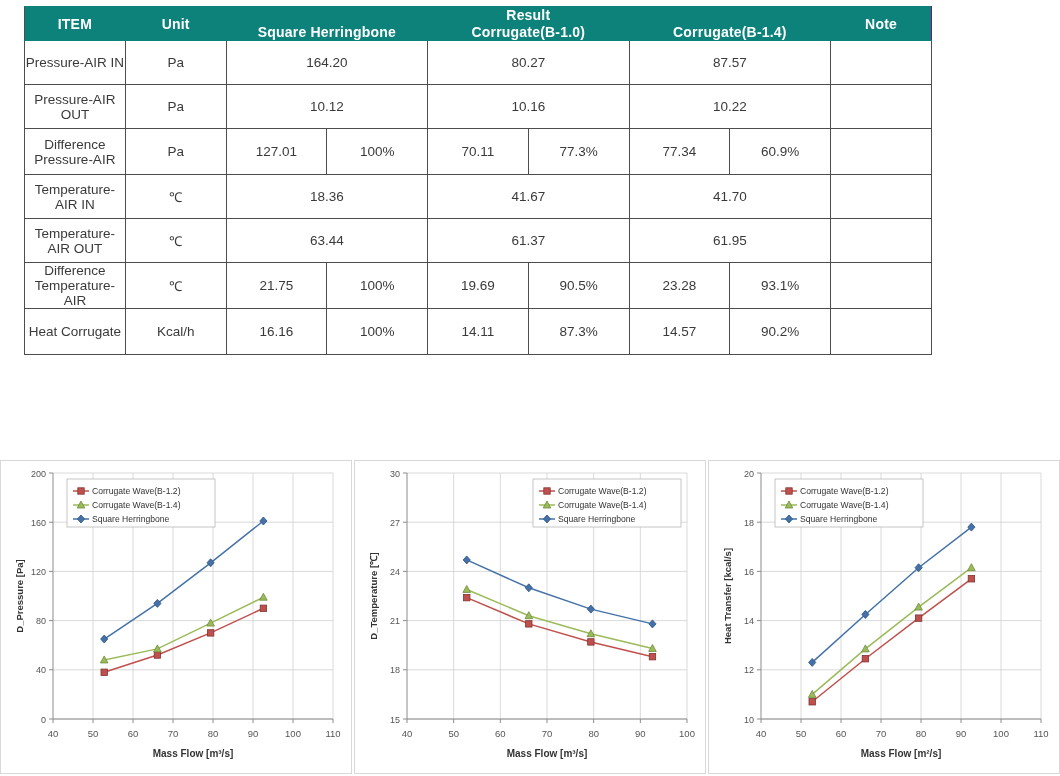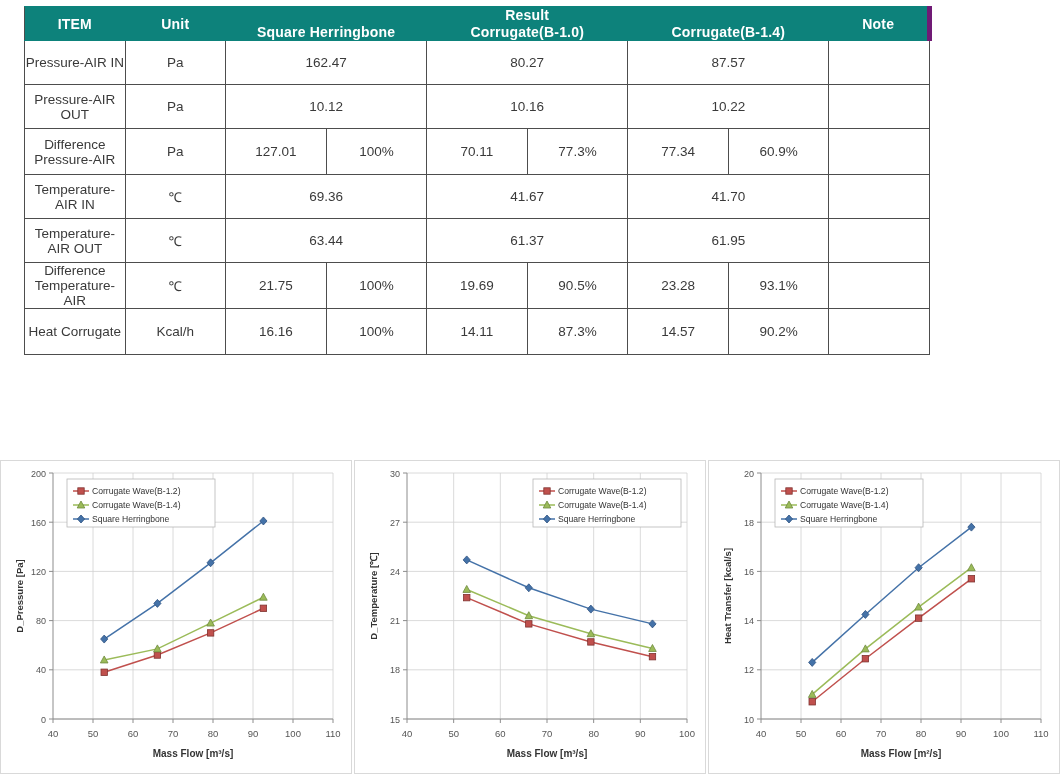--- a/index.html
+++ b/index.html
@@ -29,21 +29,21 @@
   }
   table.results thead th{
     background:#0d827b;
     color:#ffffff;
     font-weight:bold;
     font-size:14px;
     border:1px solid #0d827b;
     letter-spacing:.2px;
   }
   table.results thead th.outer-left{border-left:1px solid #4d4d4d;}
-  table.results thead th.outer-right{border-right:5px solid #701a75;}
+  table.results thead th.outer-right{border-right:1px solid #701a75;}
   tr.r-normal td{height:43px;text-align:center;}
   tr.r-bold td{height:45px;font-weight:normal;}
   td.c-item{width:266px;}
   td.c-unit{width:68px;}
   td.c-note{width:104px;}
   .blue{color:#1f22e8;}
   .red{color:#fb3b3b;}
   .dark{color:#232323;}
   .half{width:93px;}
   
@@ -76,21 +76,21 @@
       <tr>
         <th colspan="2">Square Herringbone</th>
         <th colspan="2">Corrugate(B-1.0)</th>
         <th colspan="2">Corrugate(B-1.4)</th>
       </tr>
     </thead>
     <tbody id="table-body">
         <tr class="r-normal">
           <td class="c-item ">Pressure-AIR IN</td>
           <td class="c-unit ">Pa</td>
-          <td class="" colspan="2">162.47</td>
+          <td class="" colspan="2">164.20</td>
           <td class="" colspan="2">80.27</td>
           <td class="" colspan="2">87.57</td>
           <td class="c-note"></td>
         </tr>
         <tr class="r-normal">
           <td class="c-item ">Pressure-AIR OUT</td>
           <td class="c-unit ">Pa</td>
           <td class="" colspan="2">10.12</td>
           <td class="" colspan="2">10.16</td>
           <td class="" colspan="2">10.22</td>
@@ -103,21 +103,21 @@
           <td class="half blue">100%</td>
           <td class="half blue">70.11</td>
           <td class="half blue">77.3%</td>
           <td class="half blue">77.34</td>
           <td class="half blue">60.9%</td>
           <td class="c-note"></td>
         </tr>
         <tr class="r-normal">
           <td class="c-item ">Temperature-AIR IN</td>
           <td class="c-unit ">℃</td>
-          <td class="" colspan="2">69.36</td>
+          <td class="" colspan="2">18.36</td>
           <td class="" colspan="2">41.67</td>
           <td class="" colspan="2">41.70</td>
           <td class="c-note"></td>
         </tr>
         <tr class="r-normal">
           <td class="c-item ">Temperature-AIR OUT</td>
           <td class="c-unit ">℃</td>
           <td class="" colspan="2">63.44</td>
           <td class="" colspan="2">61.37</td>
           <td class="" colspan="2">61.95</td>

